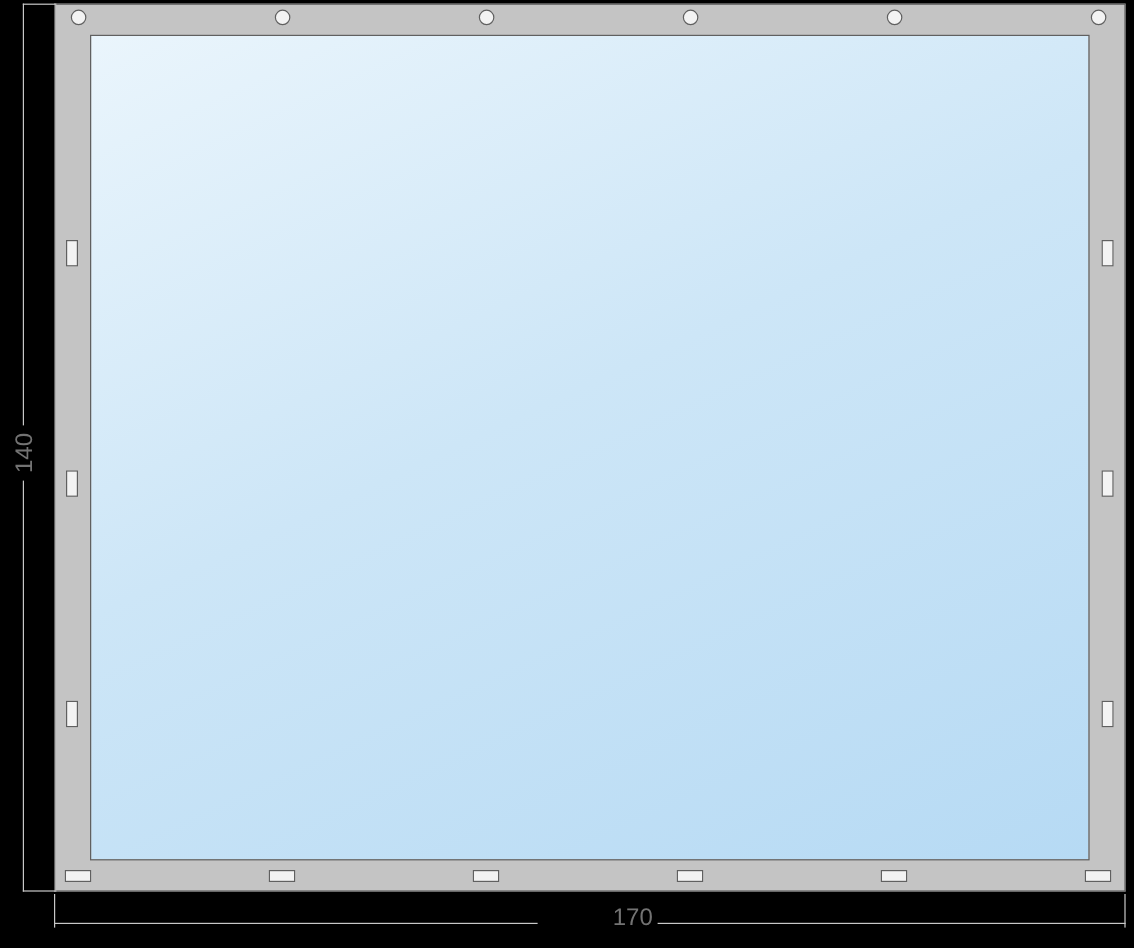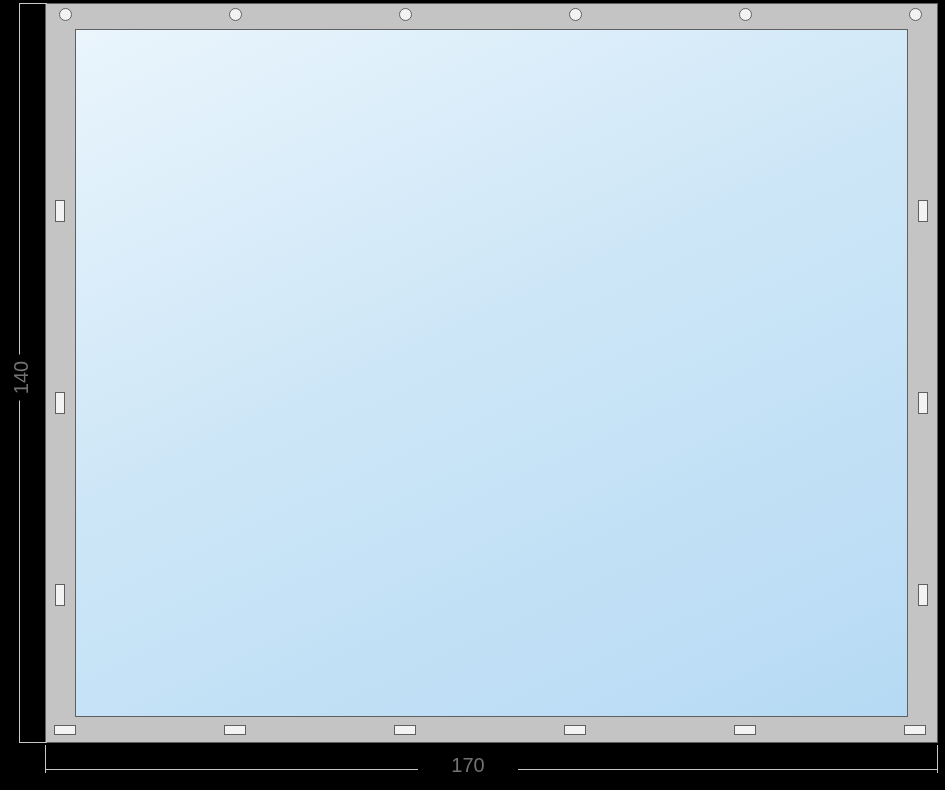--- a/index.html
+++ b/index.html
@@ -136,20 +136,20 @@
   <div class="slot-h" style="left:54px;  top:725px;"></div>
   <div class="slot-h" style="left:224px; top:725px;"></div>
   <div class="slot-h" style="left:394px; top:725px;"></div>
   <div class="slot-h" style="left:564px; top:725px;"></div>
   <div class="slot-h" style="left:734px; top:725px;"></div>
   <div class="slot-h" style="left:904px; top:725px;"></div>
 
   <div class="dim-h-tick" style="left:45px;"></div>
   <div class="dim-h-tick" style="left:937px;"></div>
   <div class="dim-h-line"></div>
-  <div class="dim-label-h" style="left:418px;">170</div>
+  <div class="dim-label-h" style="left:448px;text-align:right;">170</div>
 
   <div class="dim-v-tick" style="top:3px;"></div>
   <div class="dim-v-tick" style="top:742px;"></div>
   <div class="dim-v-line"></div>
   <div class="dim-label-v" style="top:366px; left:-2px; width:46px;">140</div>
 
 </div>
 
 </body></html>

